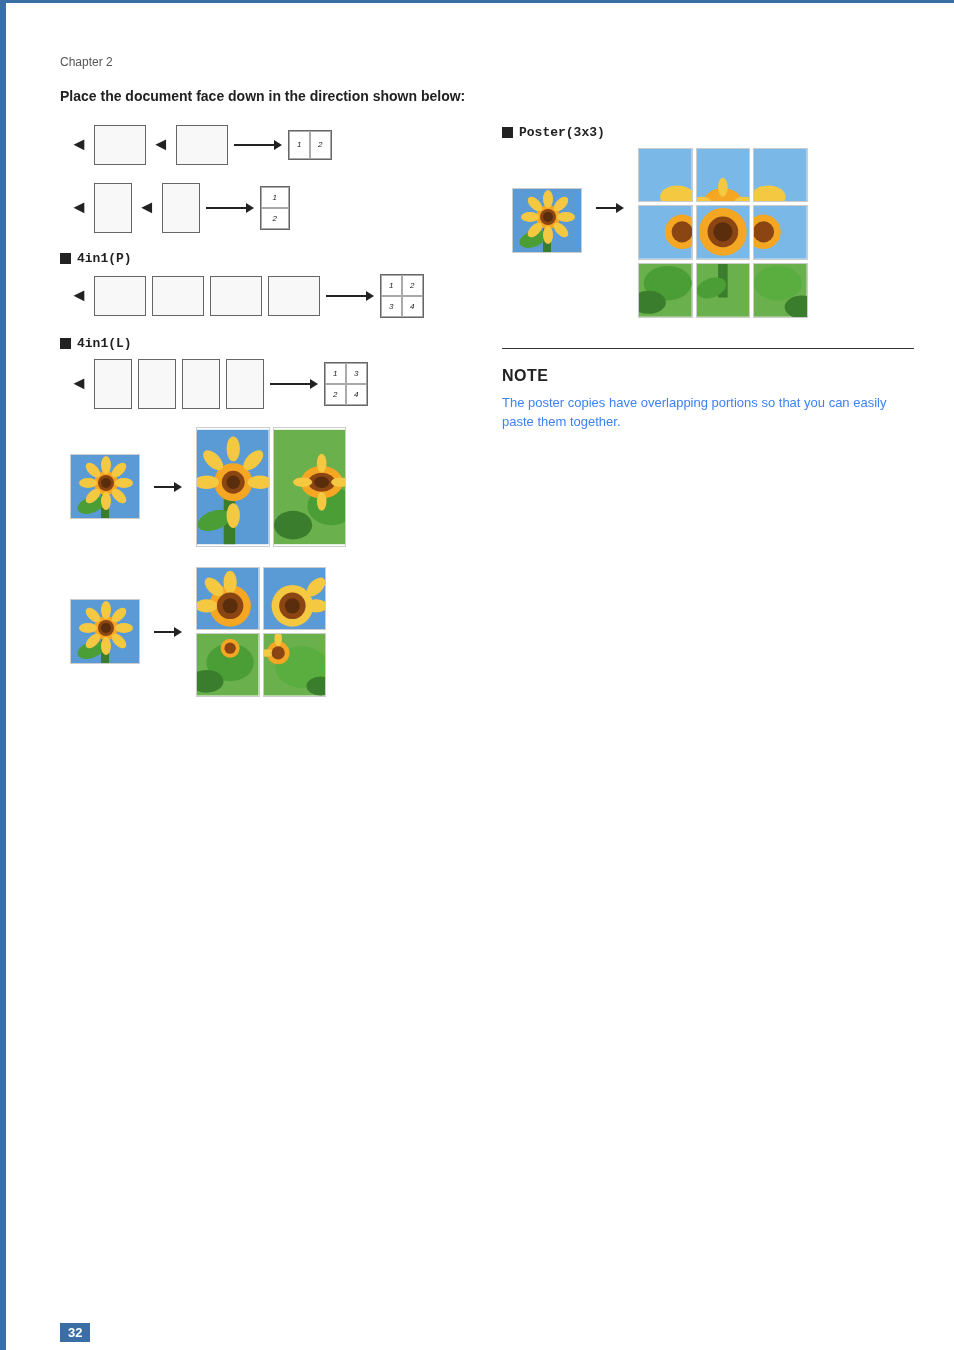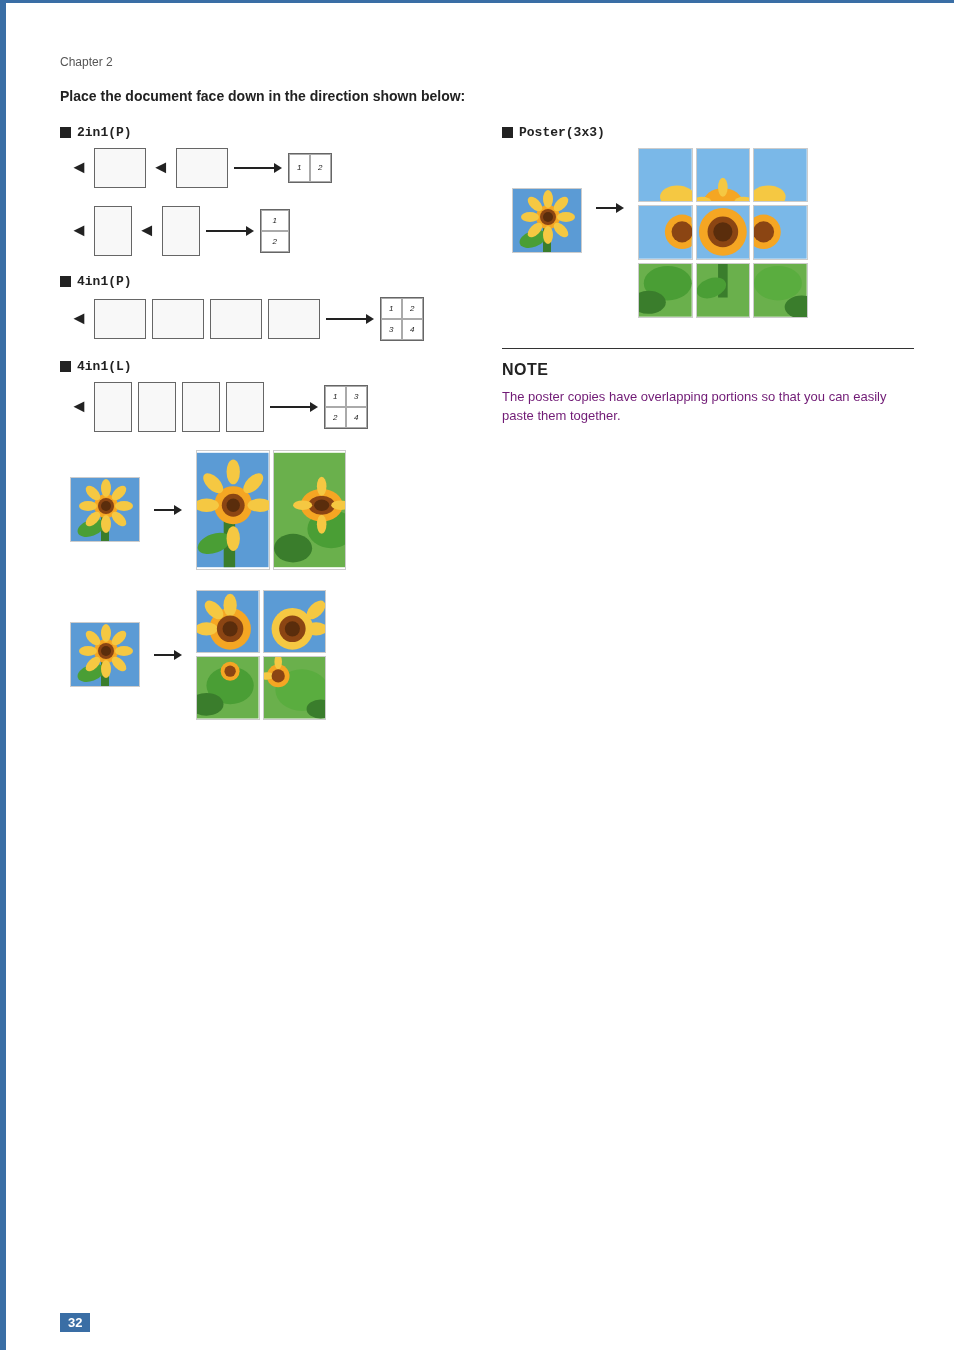--- a/index.html
+++ b/index.html
@@ -212,40 +212,40 @@
     .poster-cell {
       overflow: hidden;
       position: relative;
       border: 1px solid #ccc;
     }
 
     
     .note-section {
       margin-top: 20px;
       border-top: 1px solid #333;
-      padding-top: 12px;
+      padding-top: 18px;
     }
 
     .note-title {
       font-weight: bold;
       font-size: 16px;
       margin-bottom: 8px;
       letter-spacing: 0.5px;
     }
 
     .note-text {
       font-size: 13px;
       line-height: 1.5;
-      color: #701a75;
+      color: #3b82f6;
     }
 
     
     .page-number {
       position: absolute;
-      bottom: 18px;
+      bottom: 8px;
       left: 60px;
       font-weight: bold;
       font-size: 13px;
       background: #3a6ea5;
       color: #fff;
       padding: 2px 8px;
     }
 
     .long-arrow {
       display: flex;
@@ -290,24 +290,20 @@
 <div class="page-content">
 
   <div class="chapter-label">Chapter 2</div>
 
   <div class="section-heading">Place the document face down in the direction shown below:</div>
 
   <div class="main-columns">
 
     <div class="left-column">
 
-      <div class="subsection-label">
-        <span class="bullet-square"></span>
-        <span>2in1(P)</span>
-      </div>
       <div class="layout-diagram">
         <span class="arrow-left">◄</span>
 
         <div class="page-box doc-box-landscape">
           <div class="doc-lines">
             <div class="doc-line"></div>
             <div class="doc-line"></div>
             <div class="doc-line"></div>
           </div>
         </div>

